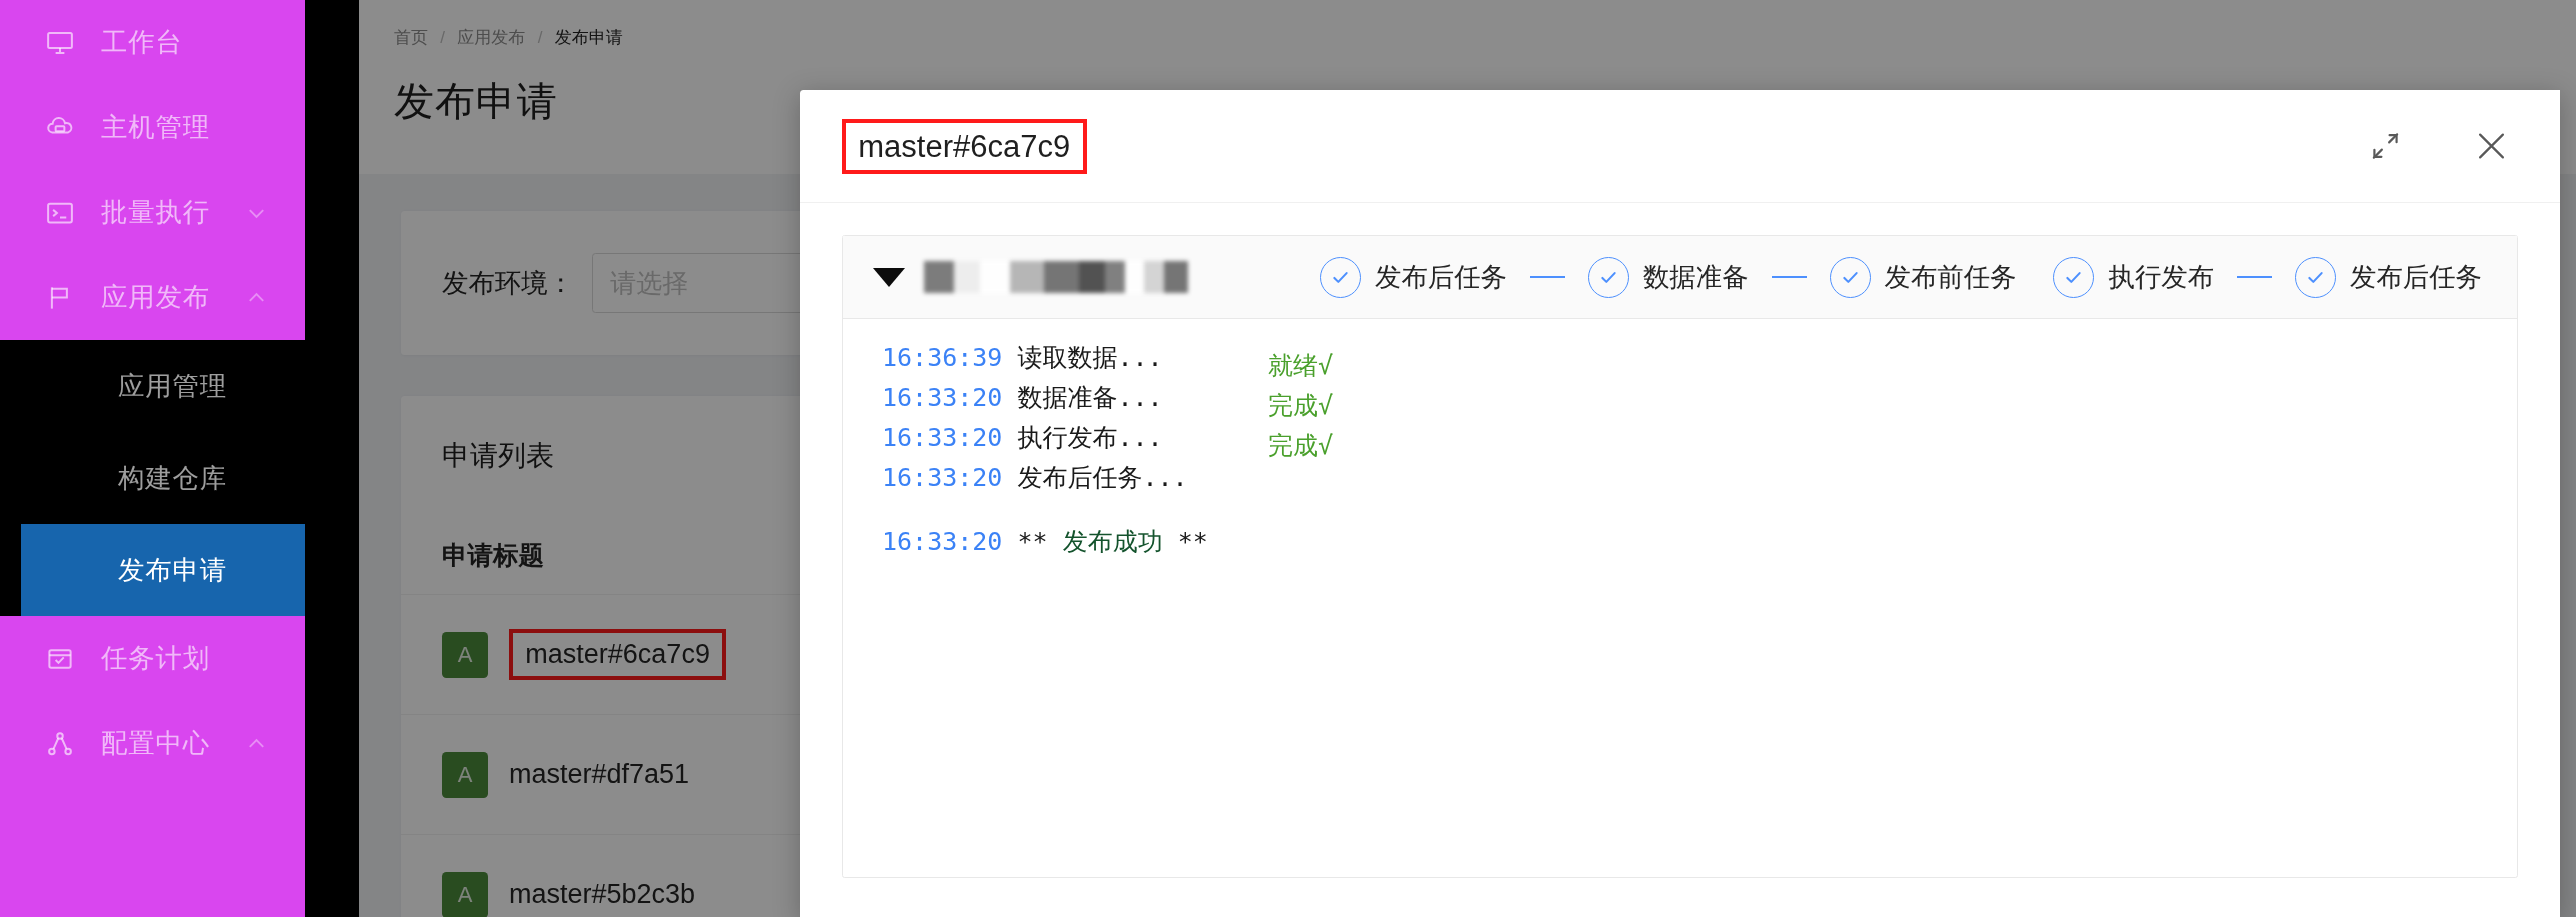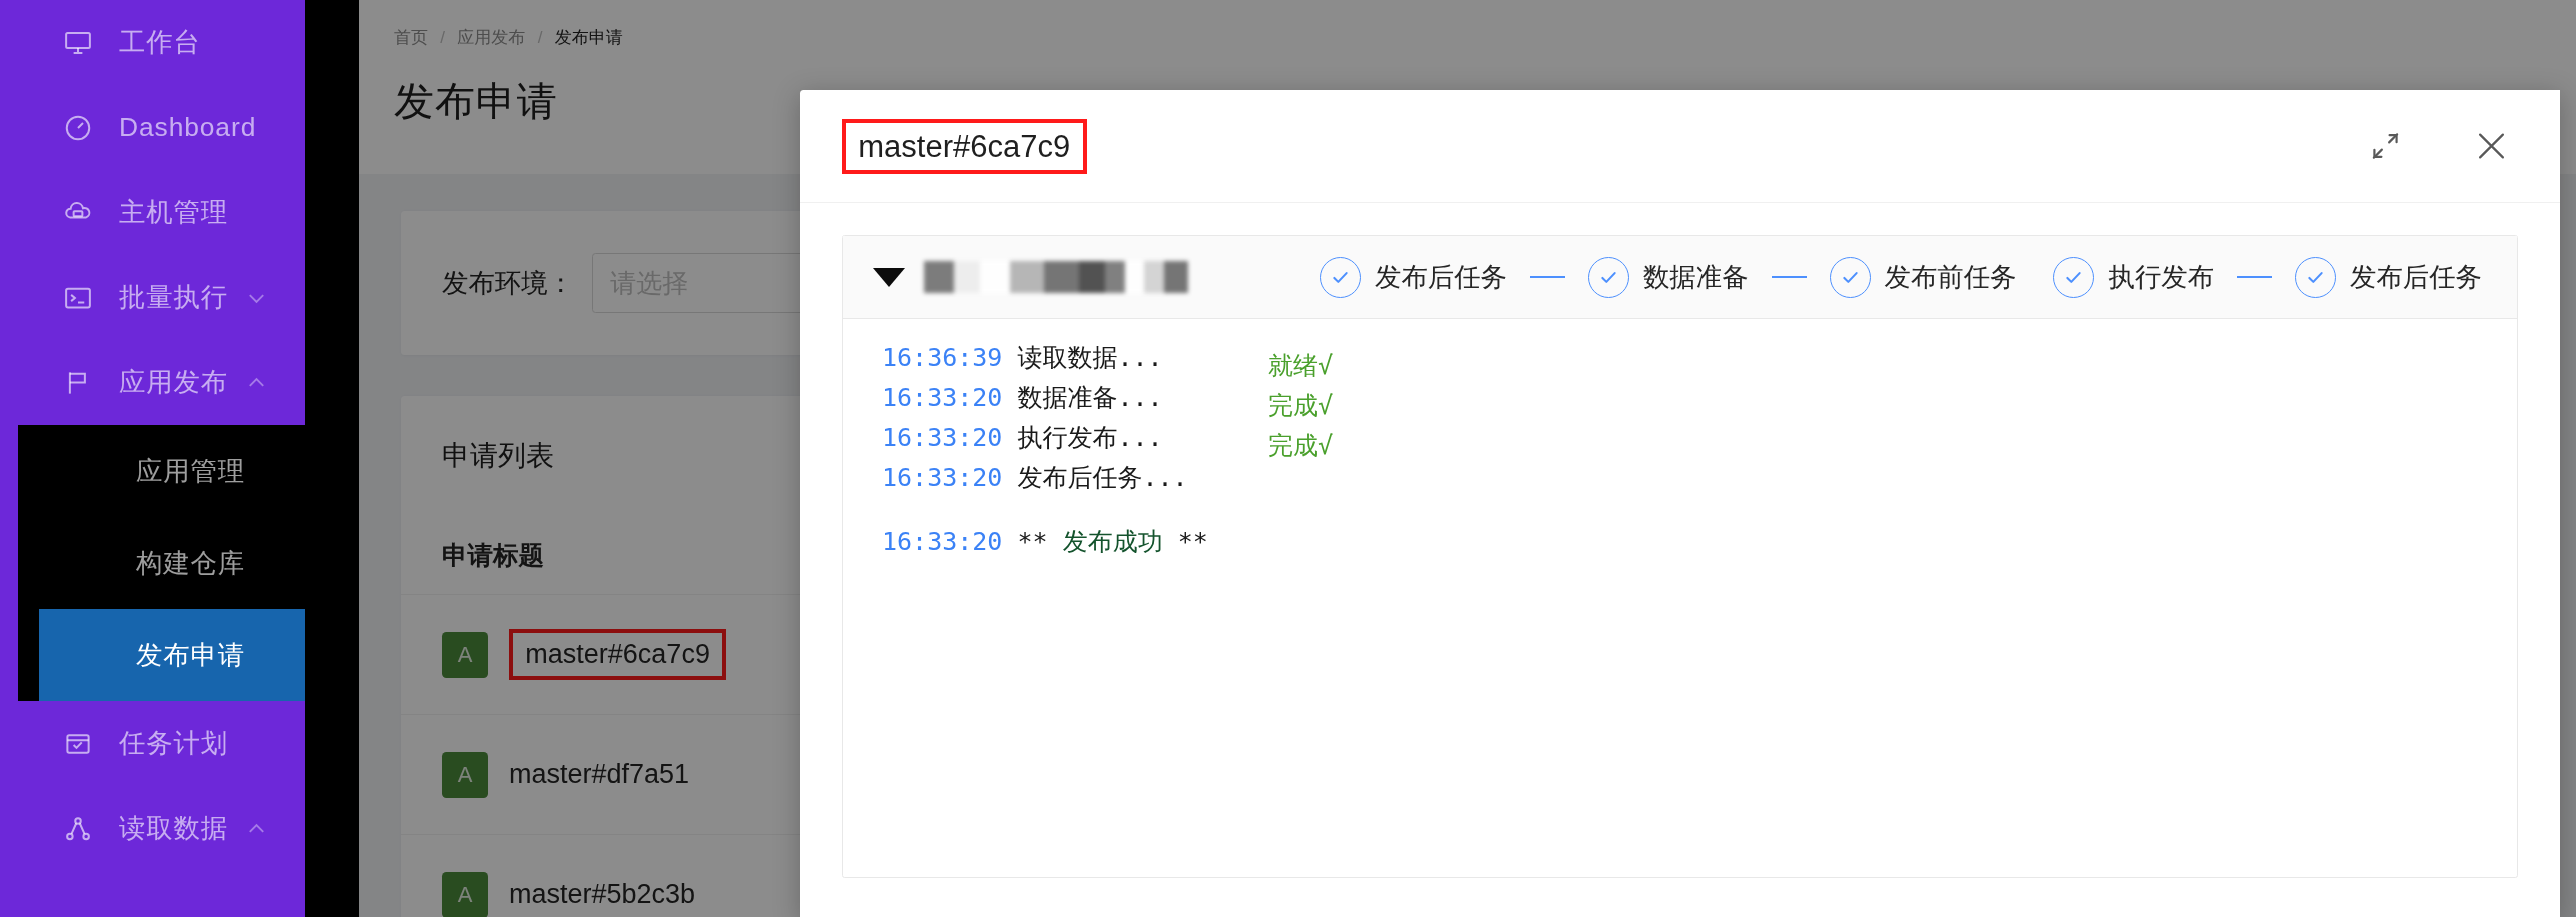--- a/index.html
+++ b/index.html
@@ -8,23 +8,22 @@
     background: #000;
     font-family: "Liberation Sans", "DejaVu Sans", sans-serif;
     overflow: hidden;
   }
   #root { position: relative; width: 2576px; height: 918px; background: #000; }
 
   
   .sidebar {
     position: absolute; left: 0; top: 0;
     width: 305px; height: 918px;
-    background: #6d28d9;
+    background: #d946ef;
     overflow: hidden;
-    padding-left: 18px;
   }
   .nav-item {
     display: flex; align-items: center;
     height: 85px; padding-left: 41px;
     color: rgba(255,255,255,0.62);
     font-size: 26.4px; letter-spacing: 0.9px;
     position: relative;
     cursor: pointer;
   }
   .nav-item .nav-icon {
@@ -240,29 +239,20 @@
     <div class="nav-item">
       <span class="nav-icon">
         <svg viewBox="0 0 24 24" fill="none" stroke="rgba(255,255,255,0.62)" stroke-width="1.6">
           <rect x="2.5" y="4" width="19" height="12" rx="1.2"></rect>
             <path d="M12 16v4M8.5 20h7"></path>
         </svg>
       </span>
       <span class="nav-label">工作台</span>
     </div>
 
-    <div class="nav-item">
-      <span class="nav-icon">
-        <svg viewBox="0 0 24 24" fill="none" stroke="rgba(255,255,255,0.62)" stroke-width="1.6">
-          <circle cx="12" cy="12" r="9"></circle>
-            <path d="M12 12l4-4M8.2 9.2h.01M8.2 14.8h.01M15.8 14.8h.01"></path>
-        </svg>
-      </span>
-      <span class="nav-label">Dashboard</span>
-    </div>
 
     <div class="nav-item">
       <span class="nav-icon">
         <svg viewBox="0 0 24 24" fill="none" stroke="rgba(255,255,255,0.62)" stroke-width="1.6">
           <path d="M5.5 15.5a3.5 3.5 0 0 1 .6-6.95A5 5 0 0 1 16 8.2a3.6 3.6 0 0 1 2.5 7.3z"></path>
           <rect x="8.5" y="10.5" width="7" height="4" rx="0.7"></rect>
         </svg>
       </span>
       <span class="nav-label">主机管理</span>
     </div>
@@ -321,21 +311,21 @@
 
     <div class="nav-item">
       <span class="nav-icon">
         <svg viewBox="0 0 24 24" fill="none" stroke="rgba(255,255,255,0.62)" stroke-width="1.6">
           <circle cx="12" cy="5.5" r="2.2"></circle>
             <circle cx="5.5" cy="18" r="2.2"></circle>
             <circle cx="18.5" cy="18" r="2.2"></circle>
           <path d="M10.6 7.4L6.8 15.9M13.4 7.4l3.8 8.5"></path>
         </svg>
       </span>
-      <span class="nav-label">读取数据</span>
+      <span class="nav-label">配置中心</span>
       <span class="nav-arrow">
         <svg viewBox="0 0 24 24" fill="none" stroke="rgba(255,255,255,0.62)" stroke-width="2">
             <path d="M5 15l7-7 7 7"></path>
           </svg>
       </span>
     </div>
   </div>
 
   <div class="main">
     <div class="header-band"></div>

